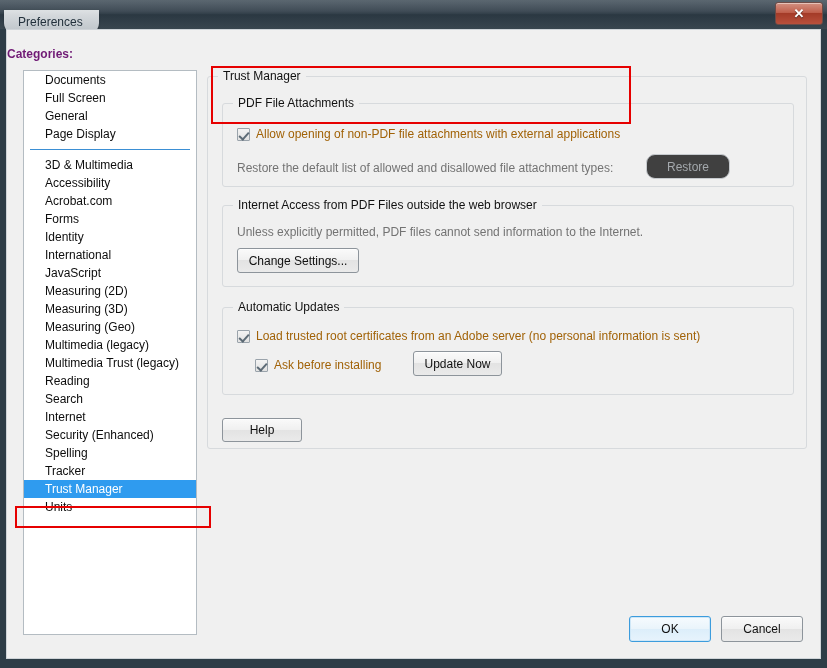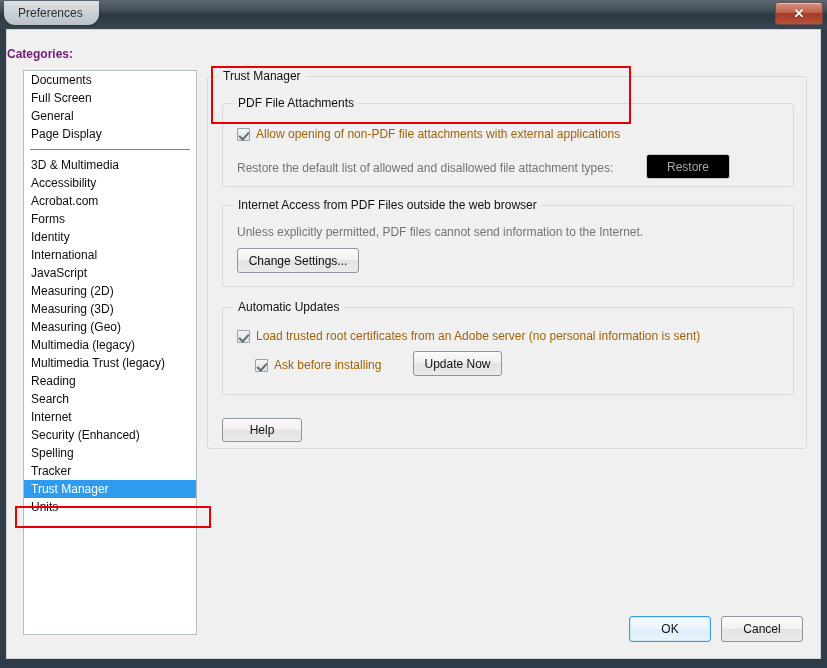--- a/index.html
+++ b/index.html
@@ -36,21 +36,21 @@
   }
   .titlebar .sheen {
     position: absolute;
     left: 0; top: 0;
     width: 827px; height: 14px;
     background: linear-gradient(to bottom, rgba(255,255,255,0.16), rgba(255,255,255,0.02));
     pointer-events: none;
   }
   .title-pill {
     position: absolute;
-    left: 4px; top: 1px;
+    left: 4px; top: 10px;
     height: 24px;
     padding: 0 16px 0 14px;
     display: flex;
     align-items: center;
     border-radius: 0 0 11px 11px;
     background: linear-gradient(to bottom, rgba(233,236,238,0.93), rgba(205,211,216,0.88));
     box-shadow: 0 1px 2px rgba(0,0,0,0.25);
   }
   .title-text {
     font-size: 12px;
@@ -104,21 +104,21 @@
     width: 174px;
     height: 565px;
     background: #ffffff;
     border: 1px solid #b4bcc2;
     box-sizing: border-box;
     overflow: hidden;
   }
   .cat-item {
     height: 18px;
     line-height: 18px;
-    padding-left: 7px;
+    padding-left: 21px;
     font-size: 12px;
     color: #0d0d0d;
     white-space: nowrap;
     cursor: default;
   }
   .cat-item.selected {
     background: #2f9bef;
     color: #ffffff;
   }
   .cat-sep {
@@ -207,24 +207,25 @@
     display: flex;
     align-items: center;
     justify-content: center;
     font-size: 12px;
     color: #111111;
     cursor: pointer;
     box-shadow: inset 0 1px 0 rgba(255,255,255,0.7);
   }
   .btn.disabled {
     border-color: #c6cace;
-    background: #000000;
+    background: #404040;
     color: #a3a8ac;
     box-shadow: none;
     cursor: default;
+    border-radius: 9px;
   }
   .btn.default {
     border: 1px solid #3c9cdd;
     box-shadow: inset 0 0 0 1px #cfe7f7, inset 0 1px 0 rgba(255,255,255,0.8);
     background: linear-gradient(to bottom, #f6fbfe 0%, #eaf4fb 48%, #dceefa 50%, #e7f3fc 100%);
   }
 
   
   .annot {
     position: absolute;

